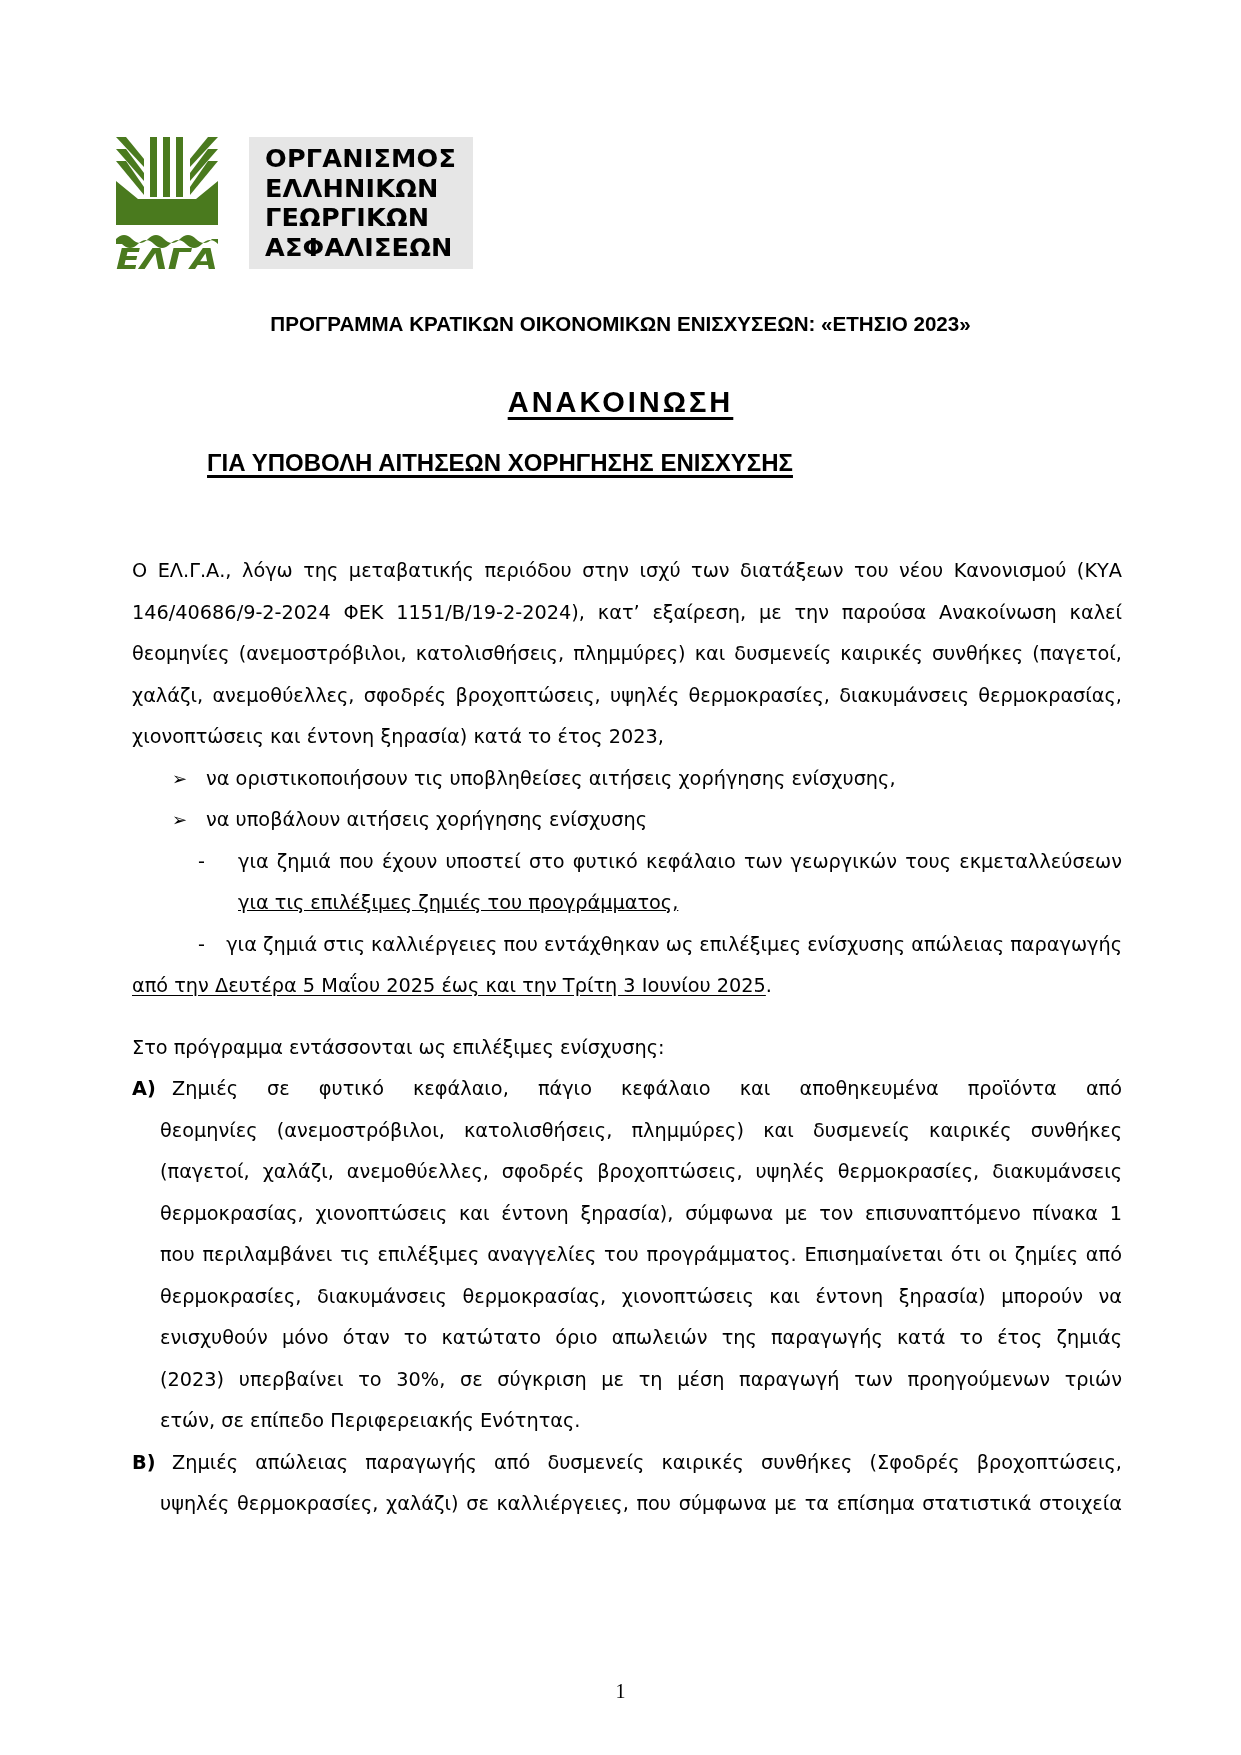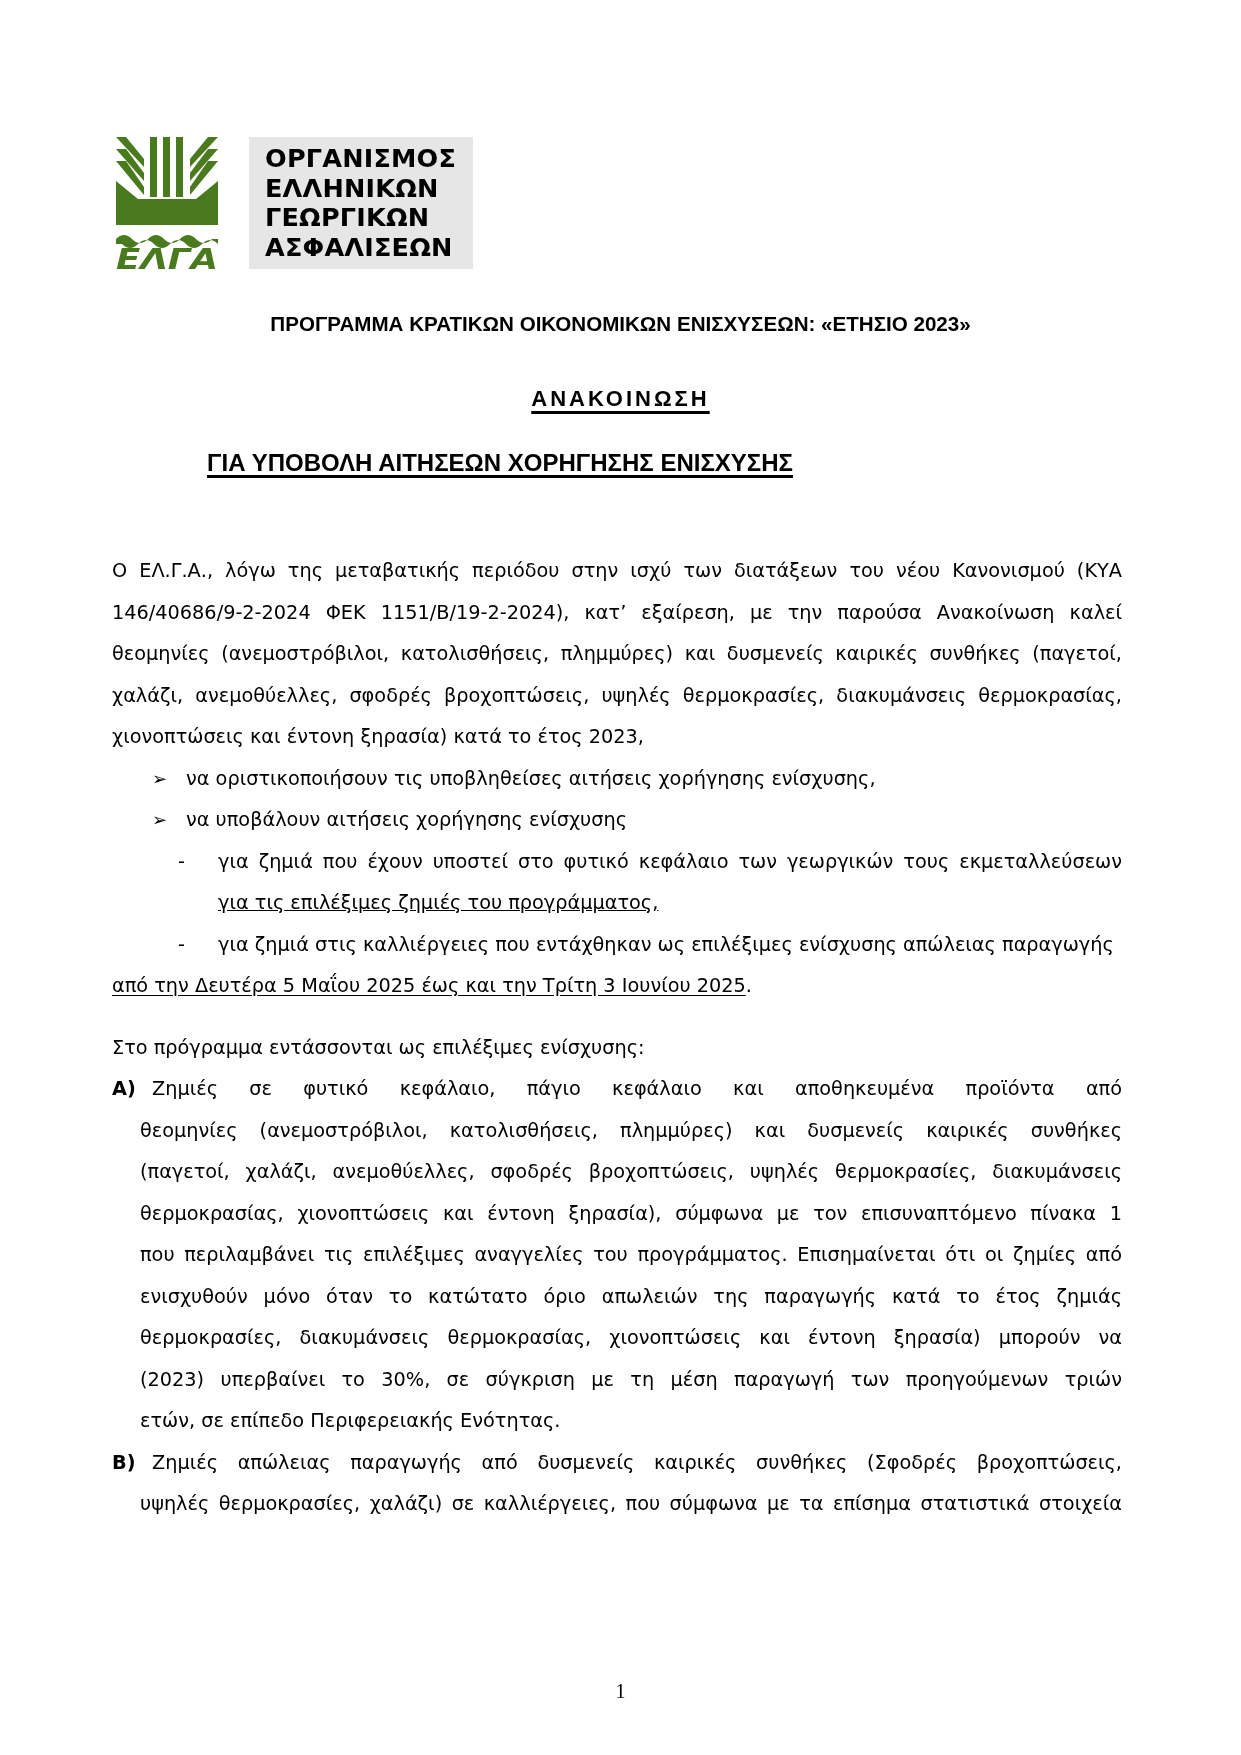--- a/index.html
+++ b/index.html
@@ -13,31 +13,31 @@
   .logo-text-box { position: absolute; left: 133px; top: 0; width: 224px; height: 132px;
                    background: #e6e6e6; box-sizing: border-box; padding: 7px 0 0 16px; }
   .logo-text-line { font-family: "DejaVu Sans", sans-serif; font-weight: bold; font-size: 25.5px;
                     line-height: 29.5px; letter-spacing: 0.2px; color: #000; white-space: nowrap; }
 
   
   .prog-title { position: absolute; left: 0; width: 1241px; top: 312px; text-align: center;
                 font-family: "Liberation Sans", sans-serif; font-weight: bold; font-size: 21px;
                 transform: scaleX(0.98); }
   .ann-title { position: absolute; left: 0; width: 1241px; top: 386px; text-align: center;
-               font-family: "Liberation Sans", sans-serif; font-weight: bold; font-size: 22px;
+               font-family: "Liberation Sans", sans-serif; font-weight: bold; font-size: 29px;
                letter-spacing: 3px; text-decoration: underline; text-decoration-thickness: 3px;
                text-underline-offset: 5px; }
   .sub-title { position: absolute; left: 0; width: 1000px; top: 449px; text-align: center;
                font-family: "Liberation Sans", sans-serif; font-weight: bold; font-size: 24px;
                text-decoration: underline; text-decoration-thickness: 2.5px; text-underline-offset: 4px; }
 
   
   .body { position: absolute; left: 112px; top: 550px; width: 1010px;
           font-family: "DejaVu Sans", sans-serif; font-size: 19.3px; line-height: 41.5px; }
-  .line { white-space: nowrap; height: 41.5px; }
+  .line { white-space: nowrap; height: 41.5px; margin-left: 20px; }
   .just { text-align: justify; text-align-last: justify; }
   .b { font-weight: normal; }
   .u { text-decoration: underline; text-underline-offset: 3px; }
   .bullet { display: flex; padding-left: 40px; }
   .bullet .mark { width: 34px; font-size: 18px; }
   .dash { display: flex; padding-left: 66px; }
   .dash .mark { width: 40px; }
   .dash-cont { padding-left: 106px; text-decoration: underline; }
   .gap { height: 20px; }
   .item-head { display: flex; }
@@ -125,22 +125,22 @@
 
     <div class="line item-head">
       <span class="lbl">Α)</span>
       <span class="just" style="flex:1"><span class="b">Ζημιές σε φυτικό κεφάλαιο, πάγιο κεφάλαιο και αποθηκευμένα προϊόντα</span><span> από</span></span>
     </div>
     <div class="indent">
       <div class="line just">θεομηνίες (ανεμοστρόβιλοι, κατολισθήσεις, πλημμύρες) και δυσμενείς καιρικές συνθήκες</div>
       <div class="line just">(παγετοί, χαλάζι, ανεμοθύελλες, σφοδρές βροχοπτώσεις, υψηλές θερμοκρασίες, διακυμάνσεις</div>
       <div class="line just">θερμοκρασίας, χιονοπτώσεις και έντονη ξηρασία), σύμφωνα με τον επισυναπτόμενο πίνακα 1</div>
       <div class="line just">που περιλαμβάνει τις επιλέξιμες αναγγελίες του προγράμματος. Επισημαίνεται ότι οι ζημίες από</div>
+      <div class="line just">θερμοκρασίες, διακυμάνσεις θερμοκρασίας, χιονοπτώσεις και έντονη ξηρασία) μπορούν να</div>
       <div class="line just"><span>ενισχυθούν μόνο όταν </span><span class="b">το κατώτατο όριο απωλειών της παραγωγής κατά το έτος ζημιάς</span></div>
-      <div class="line just">θερμοκρασίες, διακυμάνσεις θερμοκρασίας, χιονοπτώσεις και έντονη ξηρασία) μπορούν να</div>
       <div class="line just"><span class="b">(2023) υπερβαίνει το 30%, σε σύγκριση</span><span> με τη μέση παραγωγή των προηγούμενων τριών</span></div>
       <div class="line"><span>ετών, </span><span class="b">σε επίπεδο Περιφερειακής Ενότητας</span><span>.</span></div>
     </div>
 
     <div class="line item-head">
       <span class="lbl">Β)</span>
       <span class="just" style="flex:1"><span class="b">Ζημιές απώλειας παραγωγής από δυσμενείς καιρικές συνθήκες</span><span> (Σφοδρές βροχοπτώσεις,</span></span>
     </div>
     <div class="indent">
       <div class="line just">υψηλές θερμοκρασίες, χαλάζι) σε καλλιέργειες, που σύμφωνα με τα επίσημα στατιστικά στοιχεία</div>

